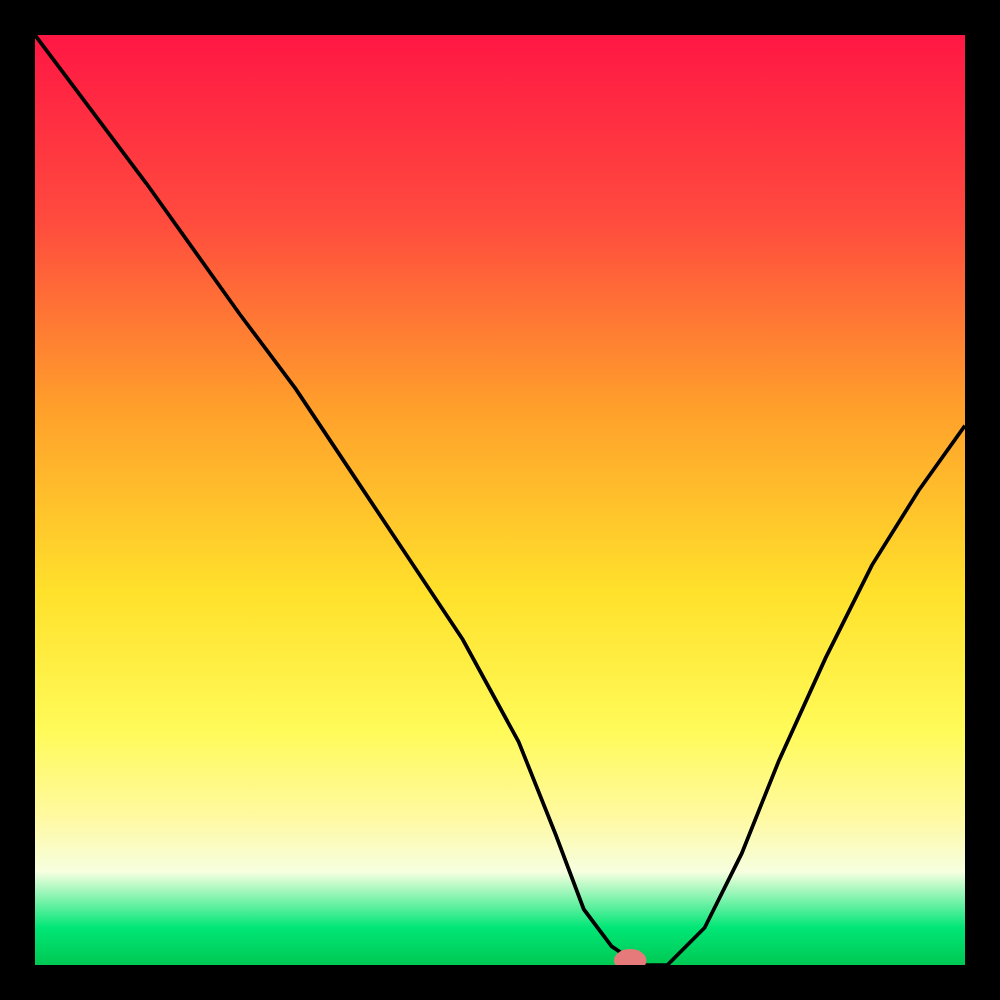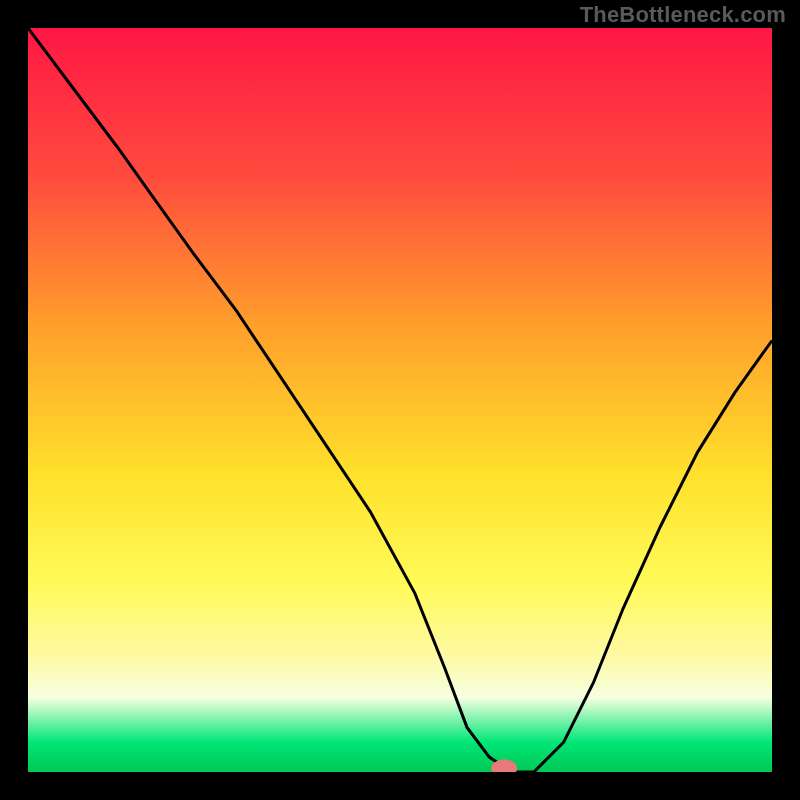--- a/index.html
+++ b/index.html
@@ -36,21 +36,20 @@
   .plot-svg {
     width: 100%;
     height: 100%;
     display: block;
   }
 </style>
 </head>
 <body>
 
 <div class="frame">
-  <div class="attribution">TheBottleneck.com</div>
 
   <div class="plot-area">
     <svg class="plot-svg" viewBox="0 0 744 744" preserveAspectRatio="none">
       <defs>
         <linearGradient id="bg-grad" x1="0" y1="0" x2="0" y2="1">
         <stop offset="0%" stop-color="#ff1744"></stop>
             <stop offset="20%" stop-color="#ff4b3e"></stop>
             <stop offset="40%" stop-color="#ff9f2b"></stop>
             <stop offset="60%" stop-color="#ffe12b"></stop>
             <stop offset="75%" stop-color="#fffb5a"></stop>

